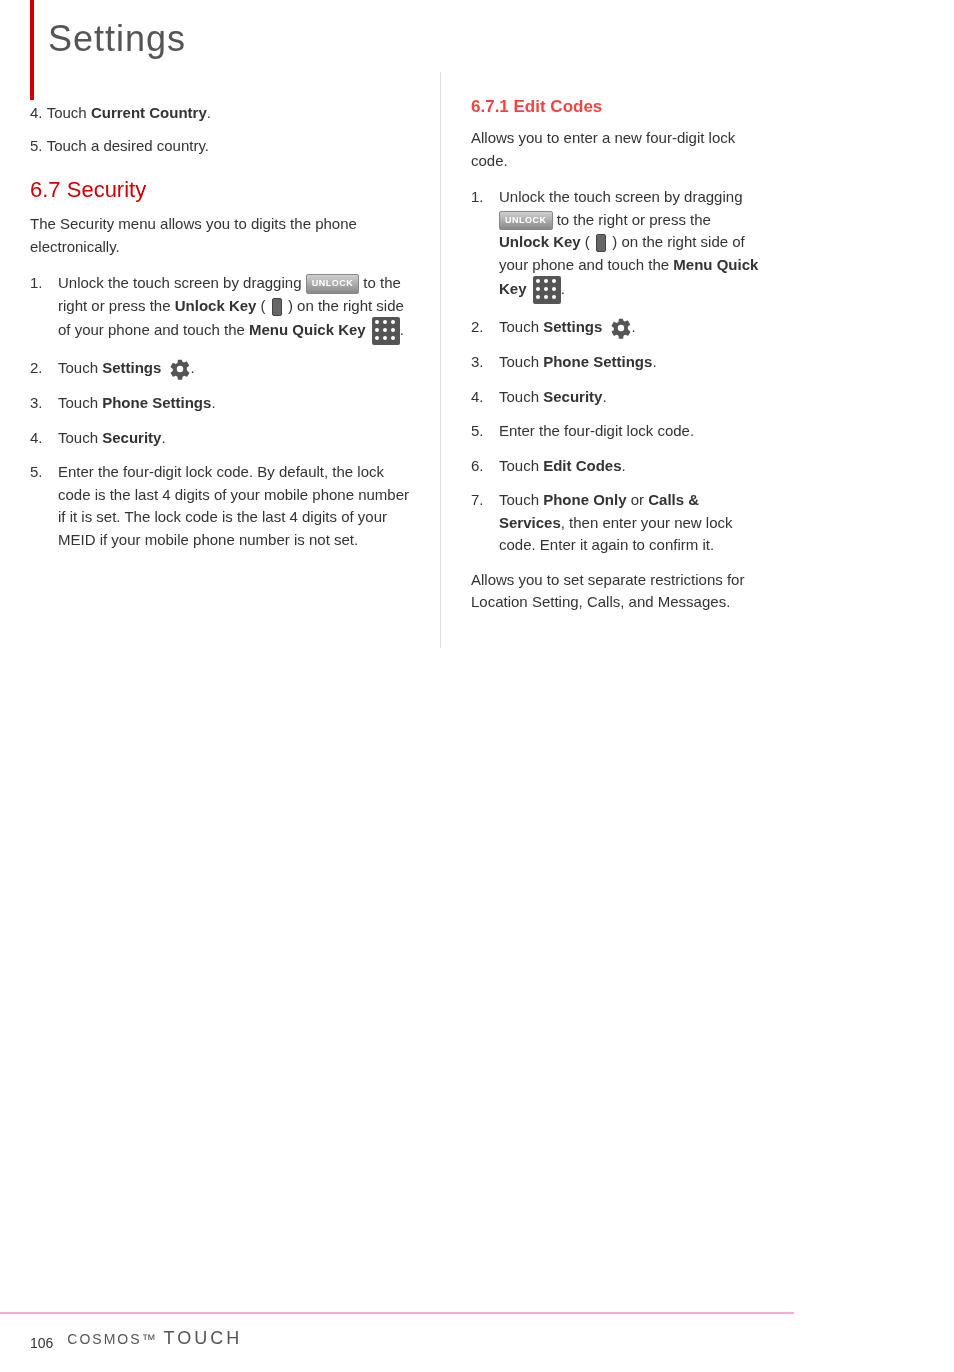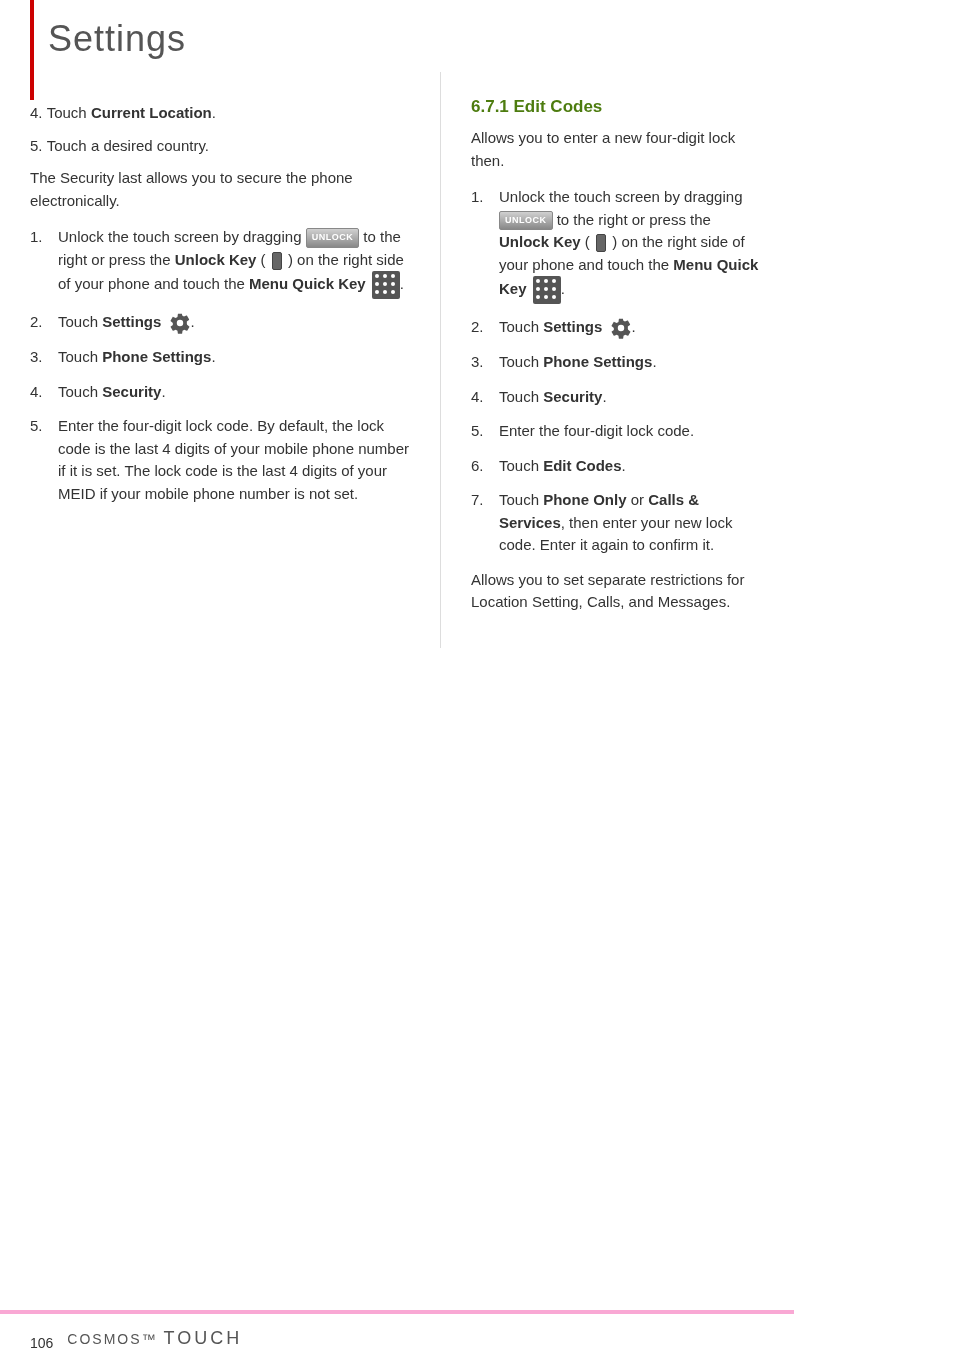--- a/index.html
+++ b/index.html
@@ -64,21 +64,21 @@
     
     .section-heading {
       color: #c00;
       font-size: 22px;
       font-weight: 500;
       margin-bottom: 10px;
       margin-top: 20px;
     }
 
     .subsection-heading {
-      color: #4d7c0f;
+      color: #ef4444;
       font-size: 17px;
       font-weight: 700;
       margin-bottom: 10px;
       margin-top: 5px;
     }
 
     .intro-text {
       font-size: 15px;
       color: #333;
       line-height: 1.5;
@@ -151,21 +151,21 @@
     .top-list li b {
       font-weight: 700;
     }
 
     
     .footer {
       position: absolute;
       bottom: 0;
       left: 0;
       right: 0;
-      border-top: 4px solid #f9a8d4;
+      border-top: 2px solid #f9a8d4;
       padding: 14px 30px;
       display: flex;
       align-items: center;
     }
     .footer-page {
       font-size: 14px;
       color: #333;
       margin-right: 14px;
       font-weight: 500;
     }
@@ -220,29 +220,32 @@
   <div class="page-header">
     <h1 class="page-title">Settings</h1>
   </div>
 
   <div class="content-area">
 
     <div class="left-col">
 
       <ul class="top-list">
         <li>
-          <span>4.&nbsp;</span>Touch <b>Current Location</b>.
+          <span>4.&nbsp;</span>Touch <b>Current Country</b>.
         </li>
         <li>
           <span>5.&nbsp;</span>Touch a desired country.
         </li>
       </ul>
 
-
-      <p class="intro-text">The Security last allows you to secure the phone electronically.</p>
+      <div class="section-heading">
+        <span>6.7</span>&nbsp;<span>Security</span>
+      </div>
+
+      <p class="intro-text">The Security menu allows you to digits the phone electronically.</p>
 
       <div class="list-item">
         <span class="list-num">1.</span>
         <span class="list-content">
           Unlock the touch screen by dragging
           <span class="unlock-btn">UNLOCK</span>
           to the right or press the <b>Unlock Key</b> (
           <span class="unlock-key-icon"></span>
           ) on the right side of your phone and touch the <b>Menu Quick Key</b>
           <span class="dot-grid">
@@ -284,21 +287,21 @@
         <span class="list-content">Enter the four-digit lock code. By default, the lock code is the last 4 digits of your mobile phone number if it is set. The lock code is the last 4 digits of your MEID if your mobile phone number is not set.</span>
       </div>
 
     </div>
 
     <div class="right-col">
 
       <div class="subsection-heading">
         <span>6.7.1 Edit Codes</span>
       </div>
-      <p class="intro-text">Allows you to enter a new four-digit lock then.</p>
+      <p class="intro-text">Allows you to enter a new four-digit lock code.</p>
 
       <div class="list-item">
         <span class="list-num">1.</span>
         <span class="list-content">
           Unlock the touch screen by dragging
           <span class="unlock-btn">UNLOCK</span>
           to the right or press the <b>Unlock Key</b> (
           <span class="unlock-key-icon"></span>
           ) on the right side of your phone and touch the <b>Menu Quick Key</b>
           <span class="dot-grid">

